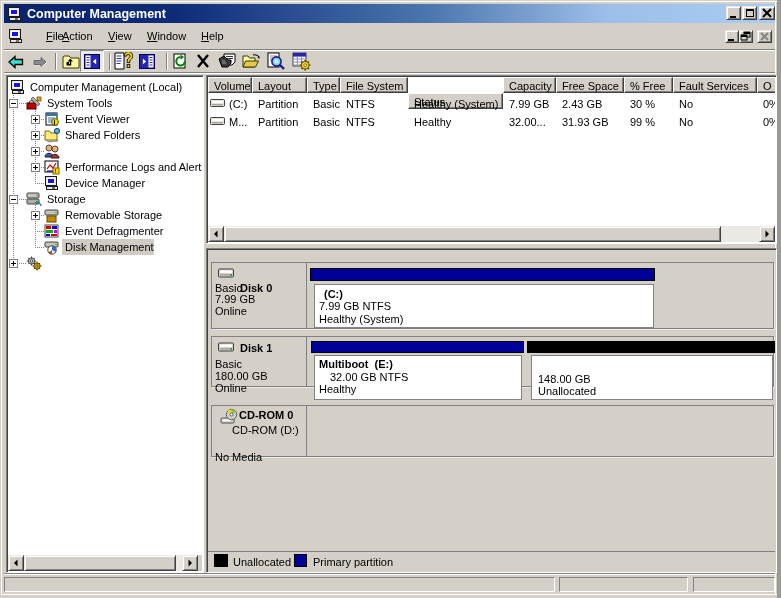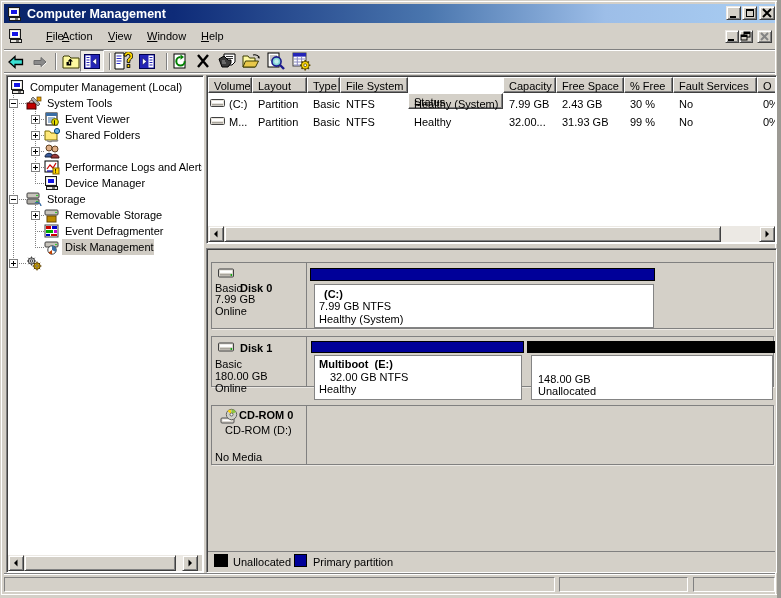--- a/index.html
+++ b/index.html
@@ -436,32 +436,32 @@
  <div class="pbox" style="left:102px;top:18px;width:208px;height:45px;"></div>
  <div class="ptxt b" style="left:107px;top:21px;">Multiboot&nbsp; (E:)</div>
  <div class="ptxt" style="left:118px;top:34px;">32.00 GB NTFS</div>
  <div class="ptxt" style="left:107px;top:46px;">Healthy</div>
  <div class="band" style="left:315px;top:4px;width:248px;height:12px;background:#000;"></div>
  <div class="pbox" style="left:319px;top:18px;width:242px;height:45px;"></div>
  <div class="ptxt" style="left:326px;top:36px;">148.00 GB</div>
  <div class="ptxt" style="left:326px;top:48px;">Unallocated</div>
 </div>
 
-<div class="drow" style="top:155px;height:60px;">
+<div class="drow" style="top:155px;height:52px;">
  <div class="dsep"></div>
  <div class="abs" style="left:8px;top:2px;"><svg width="19" height="17" viewBox="0 0 19 17">
           <rect x="1" y="10" width="13" height="5" rx="1" fill="#d8d4cc" stroke="#505050"></rect>
           <rect x="2.5" y="11.5" width="8" height="1.6" fill="#fff"></rect>
           <circle cx="11.5" cy="6.5" r="5.2" fill="#d0d0c8" stroke="#606060"></circle>
           <path d="M11.5 1.3 A5.2 5.2 0 0 1 16 4 L11.5 6.5 Z" fill="#8cc63f"></path>
           <path d="M7.6 3 A5.2 5.2 0 0 1 10.6 1.4 L11.5 6.5 Z" fill="#ffd400"></path>
           <circle cx="11.5" cy="6.5" r="1.5" fill="#f4f4ee" stroke="#606060"></circle>
         </svg></div>
  <div class="abs b" style="left:27px;top:3px;">CD-ROM 0</div>
- <div class="abs" style="left:13px;top:18px;text-align:right;">CD-ROM (D:)</div>
+ <div class="abs" style="left:20px;top:18px;text-align:right;">CD-ROM (D:)</div>
  <div class="abs" style="left:3px;top:45px;">No Media</div>
 </div>
 
 <div class="abs" style="left:0;top:301px;width:567px;height:20px;background:#D4D0C8;border-top:1px solid #808080;box-sizing:border-box;"></div>
 <div class="abs" style="left:6px;top:304px;width:14px;height:13px;background:#000;"></div>
 <div class="abs" style="left:25px;top:306px;">Unallocated</div>
 <div class="abs" style="left:86px;top:304px;width:13px;height:13px;background:#000099;border:1px solid #000;box-sizing:border-box;"></div>
 <div class="abs" style="left:105px;top:306px;">Primary partition</div>
 </div>
 

